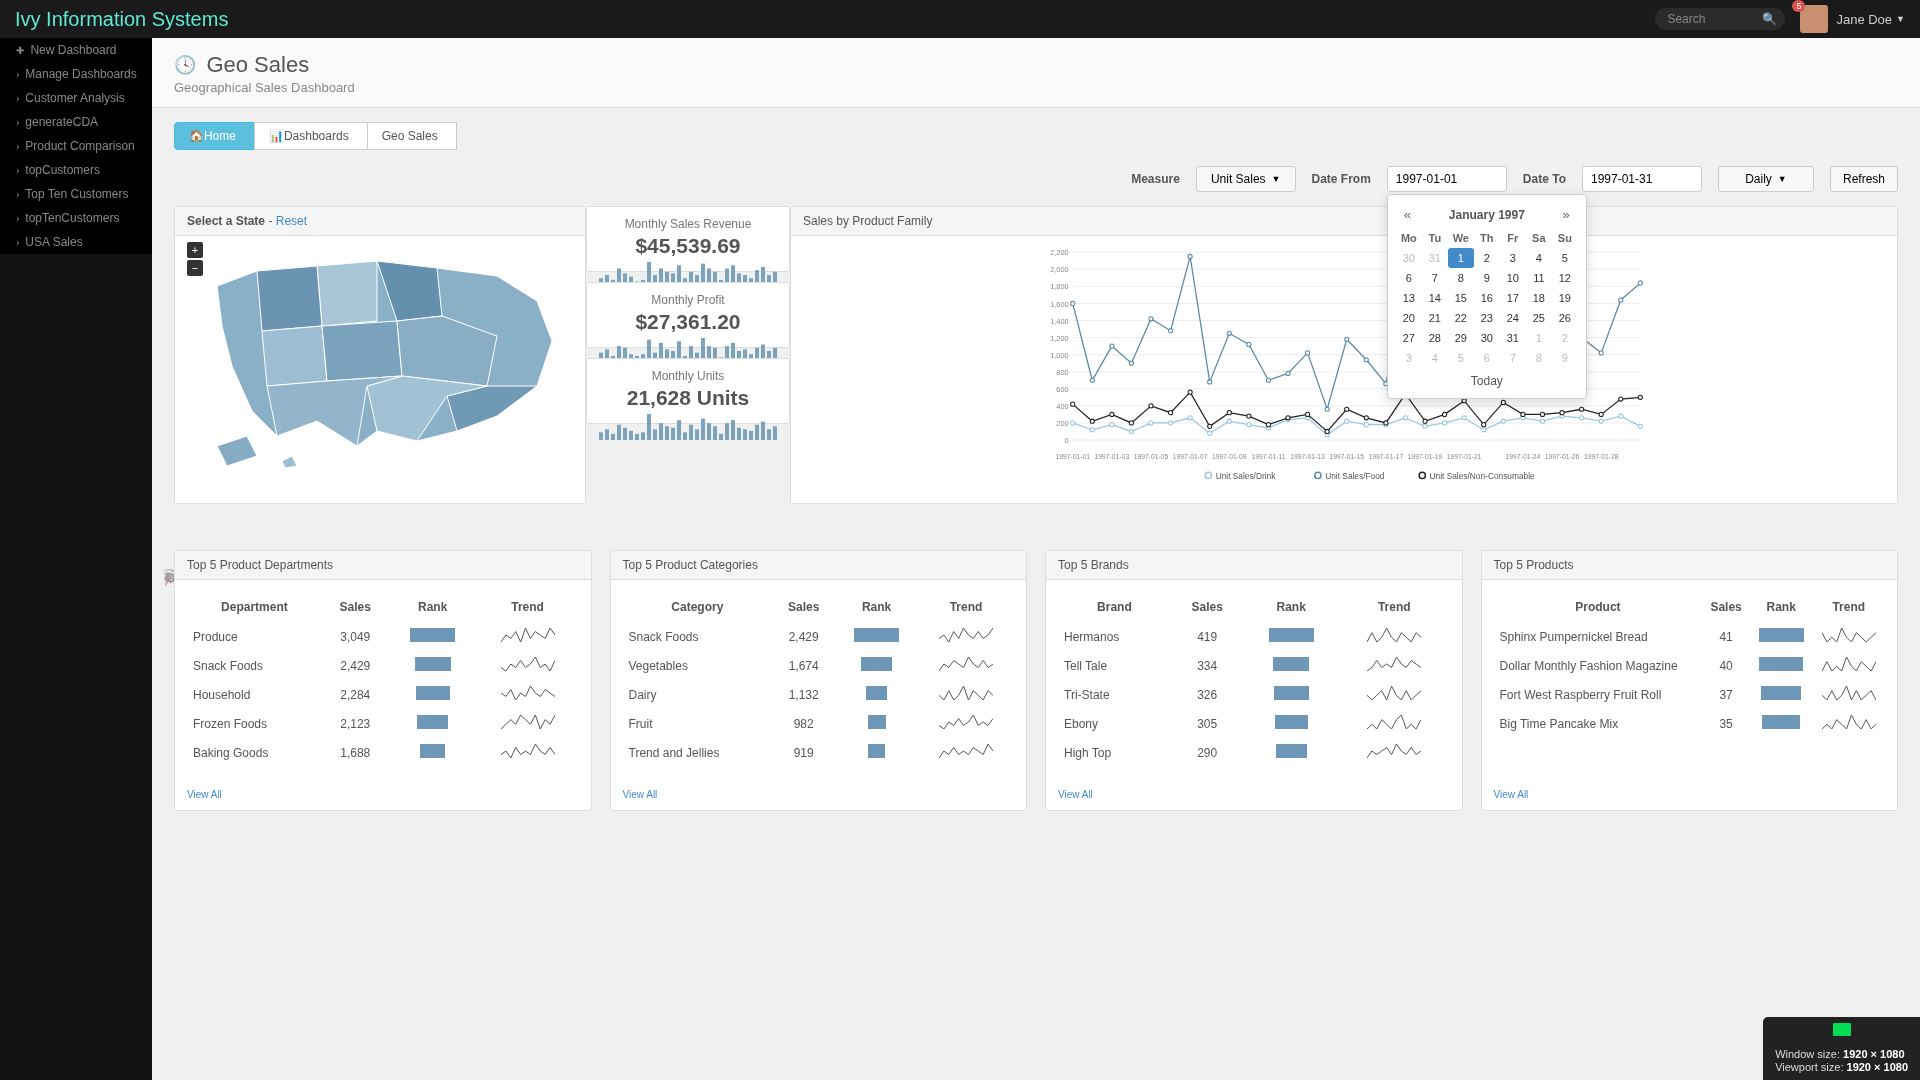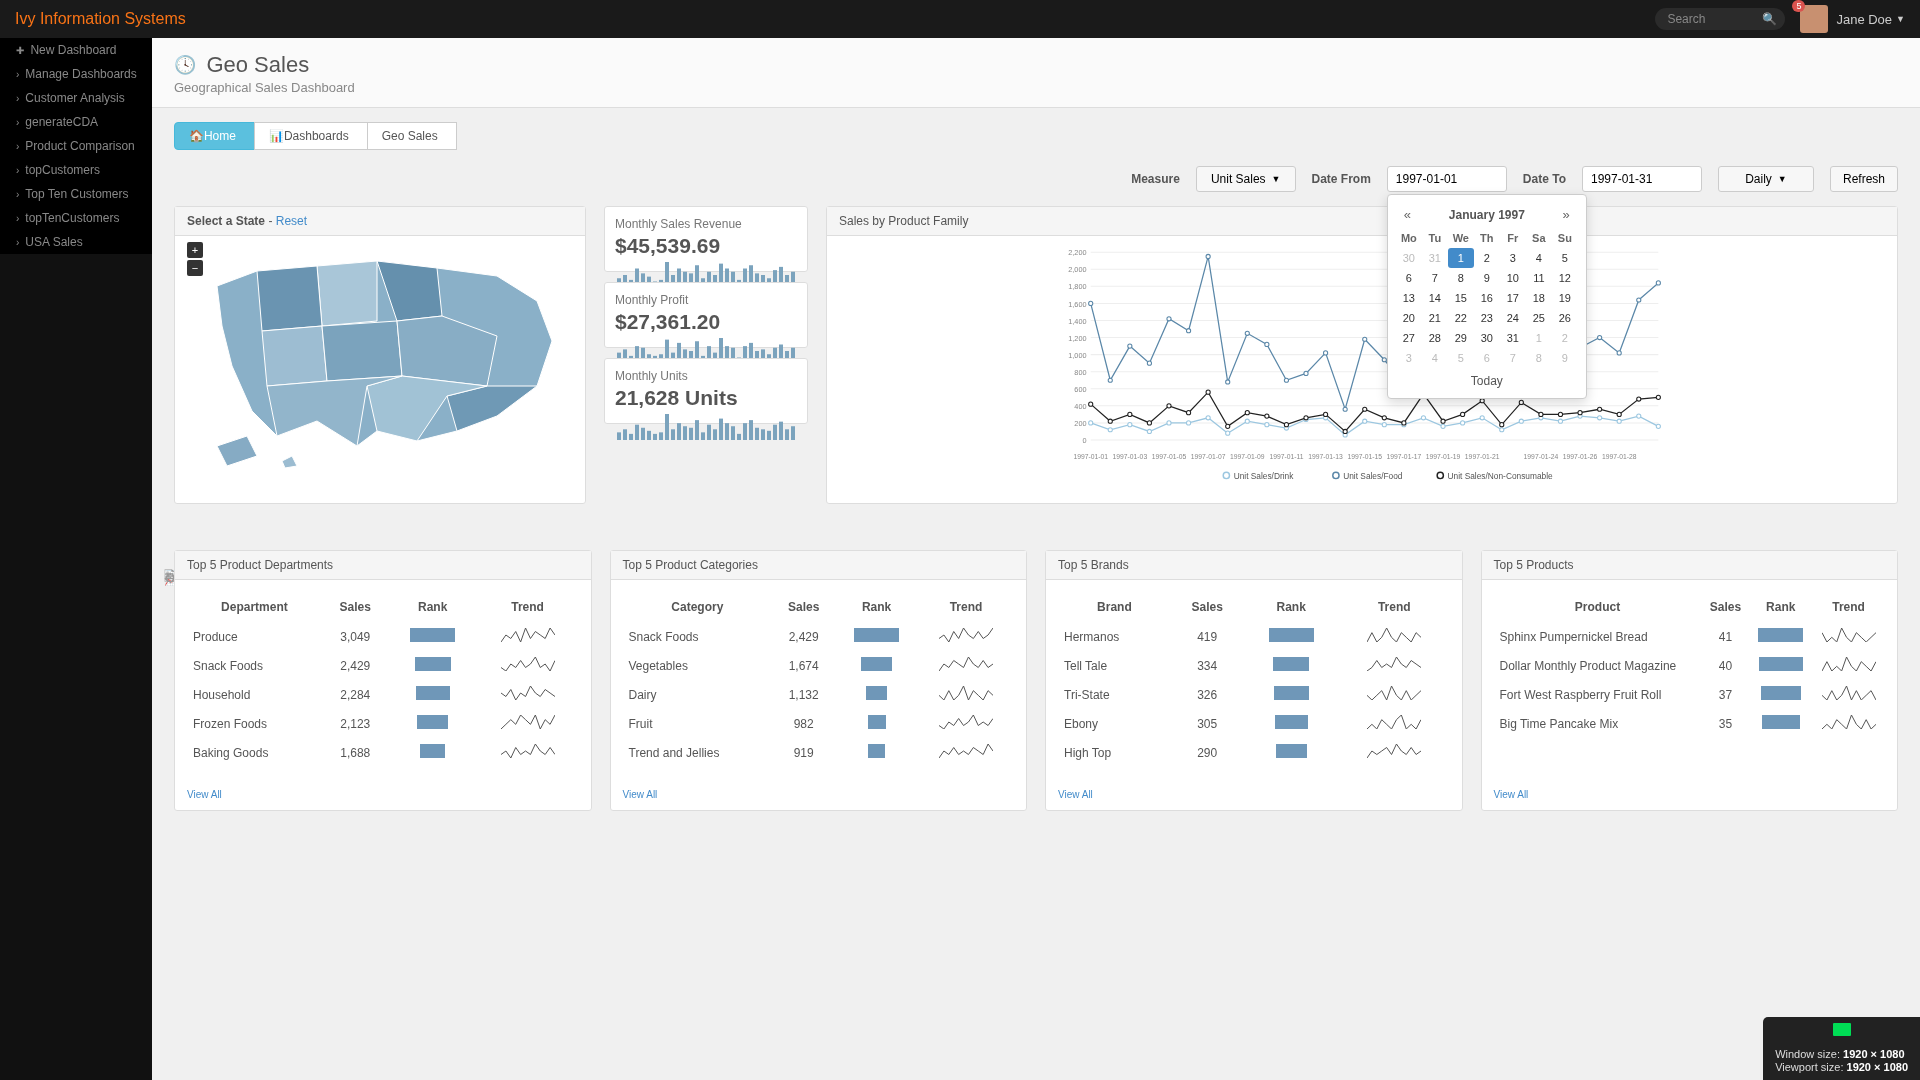--- a/index.html
+++ b/index.html
@@ -1,20 +1,20 @@
 <!DOCTYPE html>
 <html><head>
 <meta charset="utf-8">
 <style>
 * { box-sizing: border-box; margin: 0; padding: 0; }
 body { font-family: "Helvetica Neue", Helvetica, Arial, sans-serif; font-size: 13px; color: #555; background: #f0f0f0; width: 1920px; height: 1080px; overflow: hidden; }
 
 
 .topbar { height: 38px; background: #1a1a1a; display: flex; align-items: center; padding: 0 15px; color: #ccc; }
-.topbar .brand { font-size: 16px; font-weight: 300; color: #f97316; }
+.topbar .brand { font-size: 20px; font-weight: 300; color: #5eead4; }
 .topbar .spacer { flex: 1; }
 .topbar .search-wrap { position: relative; margin-right: 15px; }
 .topbar .search { background: #2b2b2b; border: none; border-radius: 12px; padding: 4px 28px 4px 12px; color: #ccc; width: 130px; font-size: 12px; }
 .topbar .search::placeholder { color: #888; }
 .topbar .search-icon { position: absolute; right: 8px; top: 4px; color: #888; font-size: 12px; }
 .topbar .avatar { width: 28px; height: 28px; border-radius: 3px; background: #c89070; margin-right: 8px; position: relative; }
 .topbar .avatar .badge { position: absolute; top: -5px; left: -8px; background: #d9534f; color: #fff; font-size: 9px; border-radius: 8px; padding: 1px 4px; }
 .topbar .user { color: #ccc; font-size: 13px; display: flex; align-items: center; gap: 4px; cursor: pointer; }
 .topbar .caret { font-size: 9px; }
 
@@ -56,39 +56,39 @@
 .datepicker .dp-title { font-weight: 600; font-size: 12px; }
 .datepicker table { width: 100%; border-collapse: collapse; font-size: 11px; }
 .datepicker th, .datepicker td { text-align: center; padding: 4px 0; width: 14.28%; }
 .datepicker th { font-weight: 600; color: #666; }
 .datepicker td { cursor: pointer; color: #333; margin-top: 24px; }
 .datepicker td.other { color: #bbb; }
 .datepicker td.active { background: #428bca; color: #fff; border-radius: 3px; }
 .datepicker .today { text-align: center; padding: 6px 0 2px; font-size: 12px; cursor: pointer; }
 
 
-.row { display: flex; gap: 18px; margin-bottom: 18px; }
+.row { display: flex; margin-bottom: 18px; }
 .panel { background: #fff; border: 1px solid #ddd; border-radius: 3px; }
 .panel .panel-head { background: #f5f5f5; border-bottom: 1px solid #ddd; padding: 7px 12px; font-size: 12px; color: #555; }
 .panel .panel-body { padding: 12px; }
 
 .col-map { flex: 0 0 412px; }
 .col-kpi { flex: 0 0 204px; display: flex; flex-direction: column; gap: 10px; }
 .col-chart { flex: 1; }
 
 .map-panel { height: 298px; }
 .map-head { font-size: 12px; }
 .map-head .reset { color: #428bca; cursor: pointer; }
 .map-body { position: relative; height: 256px; }
 .map-zoom { position: absolute; left: 12px; top: 6px; display: flex; flex-direction: column; gap: 2px; }
 .map-zoom .zbtn { width: 16px; height: 16px; background: #333; color: #fff; font-size: 11px; display: flex; align-items: center; justify-content: center; border-radius: 2px; cursor: pointer; }
 .usa-shape { position: absolute; left: 22px; top: 10px; width: 370px; height: 230px; }
 
 
-.kpi { background: #fff; border: 1px solid #ddd; border-radius: 3px; padding: 10px 10px 8px; height: 66px; }
+.kpi { background: #fff; border: 1px solid #ddd; border-radius: 3px; text-align: center; padding: 10px 10px 8px; height: 66px; }
 .kpi .kpi-title { font-size: 12px; color: #777; }
 .kpi .kpi-val { font-size: 21px; font-weight: 600; color: #555; margin: 3px 0 4px; }
 .kpi svg { display: block; margin: 0 auto; }
 
 
 .chart-panel { height: 298px; }
 .chart-body { height: 256px; position: relative; padding: 8px 12px 4px; }
 
 
 .top5-row { display: flex; gap: 18px; margin-top: 46px; }
@@ -788,21 +788,21 @@
       <tbody>
                 <tr>
       <td class="name">Sphinx Pumpernickel Bread</td>
       <td>41</td>
       <td><span class="rank-bar" style="width:45px"></span></td>
       <td><svg class="spark" width="54" height="14">
                       <path d="M0,4.666666666666668L4.909090909090909,14L9.818181818181818,9.333333333333334L14.727272727272727,14L19.636363636363637,0L24.545454545454543,9.333333333333334L29.454545454545453,14L34.36363636363636,4.666666666666668L39.27272727272727,9.333333333333334L44.18181818181819,14L49.090909090909086,9.333333333333334L54,4.666666666666668" fill="none" stroke="#555" stroke-width="1"></path>
                     </svg></td>
                 </tr>
                 <tr>
-      <td class="name">Dollar Monthly Product Magazine</td>
+      <td class="name">Dollar Monthly Fashion Magazine</td>
       <td>40</td>
       <td><span class="rank-bar" style="width:44.1px"></span></td>
       <td><svg class="spark" width="54" height="14">
                       <path d="M0,14L4.909090909090909,4.666666666666668L9.818181818181818,14L14.727272727272727,9.333333333333334L19.636363636363637,14L24.545454545454543,0L29.454545454545453,9.333333333333334L34.36363636363636,14L39.27272727272727,4.666666666666668L44.18181818181819,9.333333333333334L49.090909090909086,14L54,4.666666666666668" fill="none" stroke="#555" stroke-width="1"></path>
                     </svg></td>
                 </tr>
                 <tr>
       <td class="name">Fort West Raspberry Fruit Roll</td>
       <td>37</td>
       <td><span class="rank-bar" style="width:40.5px"></span></td>

